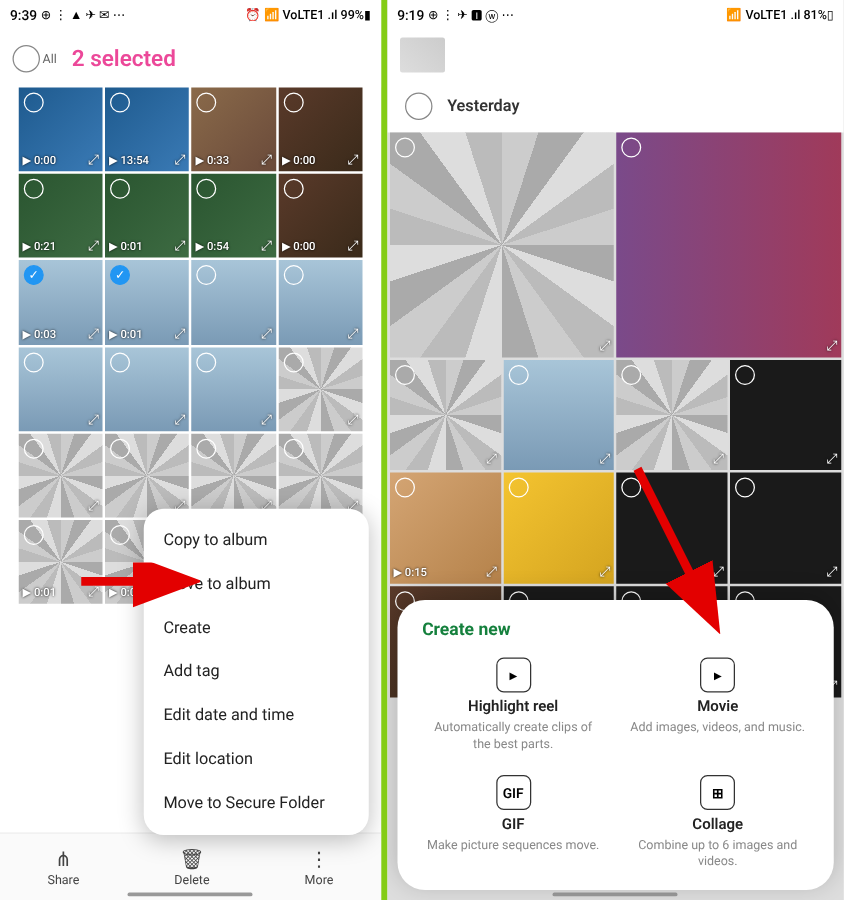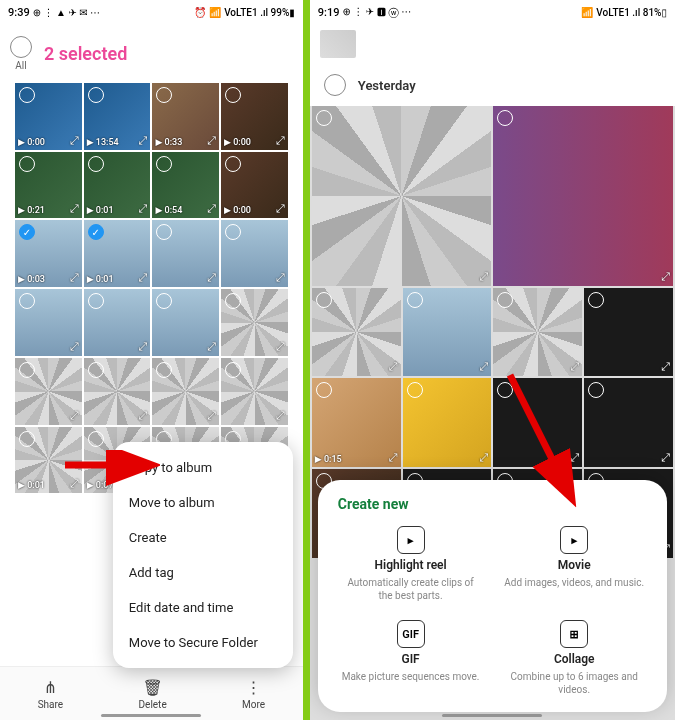--- a/index.html
+++ b/index.html
@@ -1,29 +1,29 @@
 <!DOCTYPE html>
 <html><head>
 <meta charset="utf-8">
 <style>
 *{box-sizing:border-box;margin:0;padding:0;font-family:-apple-system,Roboto,Arial,sans-serif}
 body{background:#fff;width:675px;height:720px;display:flex;overflow:hidden}
 .phone{position:relative;overflow:hidden}
-.phone-left{width:337px;background:#fff;border-right:7px solid #84cc16}
+.phone-left{width:337px;background:#fff;border-right:5px solid #84cc16}
 .phone-right{width:398px;background:#ddd}
 .statusbar{height:24px;display:flex;align-items:center;justify-content:space-between;padding:0 8px;font-size:11px;font-weight:500;background:#fff}
 .phone-right .statusbar{background:#fff}
 .sb-left,.sb-right{display:flex;align-items:center;gap:3px}
 .sb-icon{font-size:10px}
 .header{display:flex;align-items:center;padding:12px 10px;gap:12px;background:#fff}
 .circle{width:22px;height:22px;border:1.5px solid #888;border-radius:50%;flex-shrink:0}
 .circle.sm{width:16px;height:16px;border-color:#fff}
 .circle.sel{background:#2196f3;border-color:#2196f3;display:flex;align-items:center;justify-content:center;color:#fff;font-size:10px}
 .title{font-size:18px;font-weight:600;color:#ec4899}
-.all-col{display:flex;flex-direction:column;align-items:center;gap:2px}
+.all-col{display:flex;flex-direction:row;align-items:center;gap:2px}
 .all-label{font-size:10px;color:#666}
 .grid{display:grid;grid-template-columns:repeat(4,1fr);gap:2px;padding:0 15px}
 .cell{position:relative;aspect-ratio:1;background:#888;overflow:hidden}
 .cell .circle{position:absolute;top:4px;left:4px}
 .duration{position:absolute;bottom:3px;left:3px;display:flex;align-items:center;gap:2px;color:#fff;font-size:9px;font-weight:500;text-shadow:0 0 2px #000}
 .expand{position:absolute;bottom:3px;right:3px;color:#fff;font-size:11px;text-shadow:0 0 2px #000}
 .menu{position:absolute;right:10px;bottom:52px;width:180px;background:#fff;border-radius:16px;box-shadow:0 4px 20px rgba(0,0,0,0.25);padding:8px 0;z-index:10}
 .menu-item{padding:10px 16px;font-size:13px;color:#222}
 .bottombar{position:absolute;bottom:0;left:0;right:0;height:54px;background:#fafafa;display:flex;justify-content:space-around;align-items:center;border-top:1px solid #eee}
 .bb-item{display:flex;flex-direction:column;align-items:center;gap:2px;font-size:10px;color:#444}
@@ -185,20 +185,21 @@
         <div class="circle sm"></div>
         <div class="expand">⤢</div>
       </div>
     </div>
   <div class="menu" id="menu-left">
       <div class="menu-item">Copy to album</div>
       <div class="menu-item">Move to album</div>
       <div class="menu-item">Create</div>
       <div class="menu-item">Add tag</div>
       <div class="menu-item">Edit date and time</div>
+      <div class="menu-item">Edit location</div>
       <div class="menu-item">Move to Secure Folder</div>
     </div>
   <div class="bottombar" id="bb-left">
       <div class="bb-item">
         <div class="bb-icon">⋔</div>
         <div>Share</div>
       </div>
       <div class="bb-item">
         <div class="bb-icon">🗑</div>
         <div>Delete</div>

